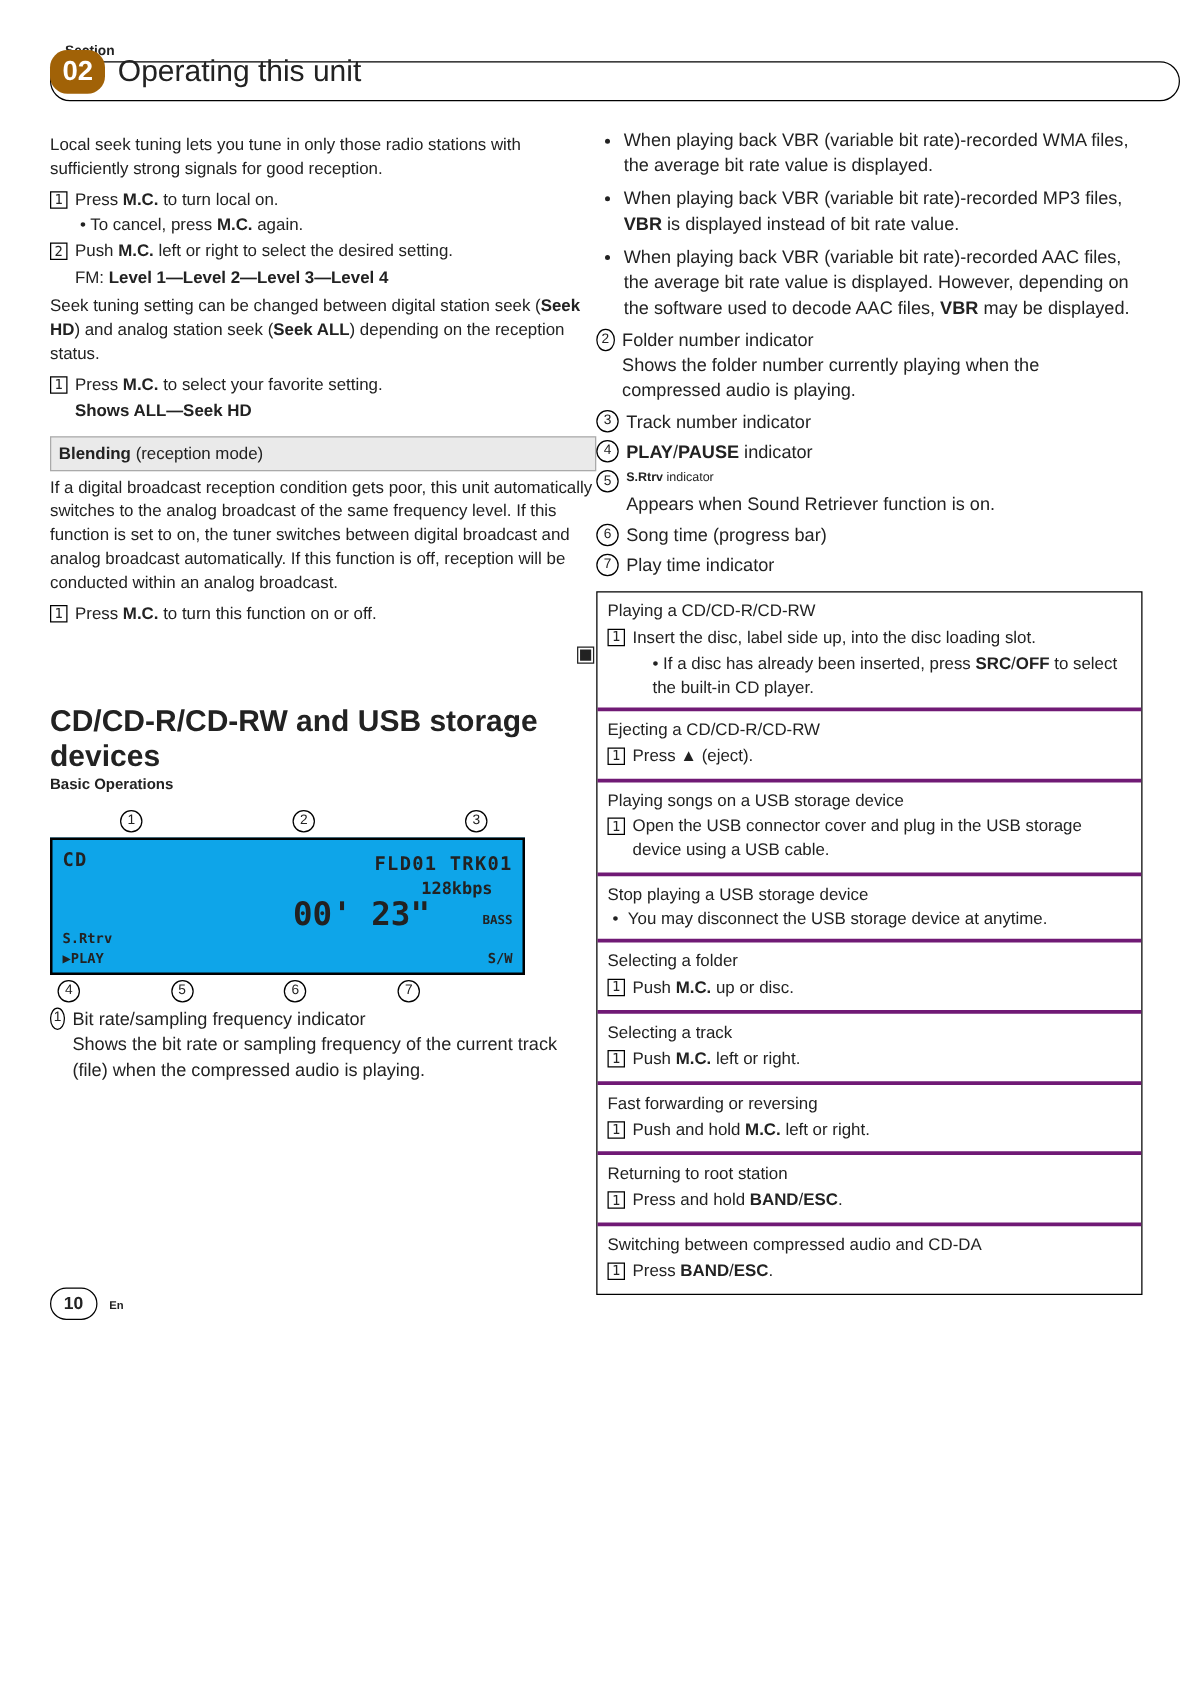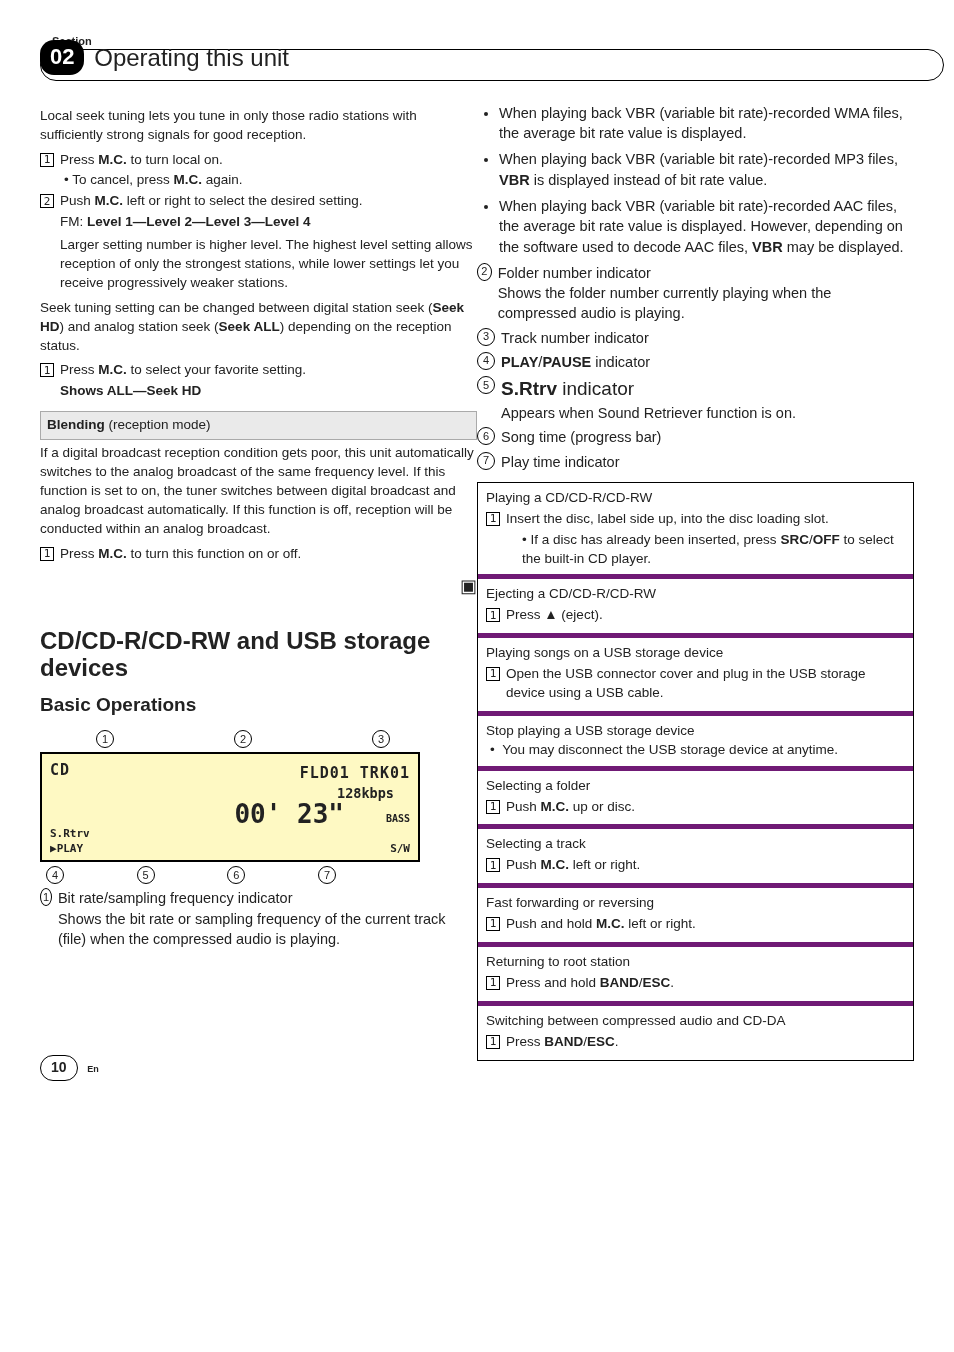--- a/index.html
+++ b/index.html
@@ -1,47 +1,47 @@
 <!DOCTYPE html>
 <html><head>
 <meta charset="utf-8">
 <style>
 * { box-sizing: border-box; margin: 0; padding: 0; }
 body { font-family: Arial, Helvetica, sans-serif; font-size: 13.5px; line-height: 1.4; color: #222; width: 954px; margin: 0 auto; padding: 30px 40px 40px 40px; position: relative; }
 .header-area { position: relative; margin-bottom: 28px; }
 .section-label { position: absolute; left: 12px; top: -6px; font-size: 11px; font-weight: bold; }
-.chapter-bubble { display: inline-block; background: #000000; color: #fff; font-weight: bold; font-size: 22px; padding: 2px 10px; border-radius: 14px; vertical-align: middle; }
+.chapter-bubble { display: inline-block; background: #a16207; color: #fff; font-weight: bold; font-size: 22px; padding: 2px 10px; border-radius: 14px; vertical-align: middle; }
 .chapter-title { display: inline-block; font-size: 24px; font-weight: normal; margin-left: 6px; vertical-align: middle; }
 .chapter-line { border: 1px solid #000; border-radius: 20px; height: 32px; position: absolute; left: 0; right: -30px; top: 9px; z-index: -1; }
 .columns { display: flex; margin-top: 28px; }
 .col { flex: 1; min-width: 0; }
 .paragraph { margin: 4px 0 6px 0; }
 .step { display: flex; gap: 6px; margin: 2px 0; }
 .step-num { font-family: monospace; border: 1px solid #000; font-size: 11px; width: 14px; height: 14px; display: inline-flex; align-items: center; justify-content: center; margin-top: 2px; flex-shrink: 0; }
 .sub-bullet { margin-left: 24px; }
 .sub-bullet::before { content: "• "; }
 .cell-head { background: #eaeaea; border: 1px solid #aaa; padding: 4px 6px; margin-top: 10px; }
 .bold { font-weight: bold; }
 .end-icon { text-align: right; font-size: 18px; margin-top: 10px; }
 h2.big { font-size: 24px; font-weight: bold; margin-top: 28px; line-height: 1.15; }
-h3.sub { font-size: 19px; font-weight: bold; margin-top: 10px; }
+h3.sub { font-size: 12px; font-weight: bold; }
 .display-block { margin-top: 12px; position: relative; width: 380px; }
 .display-annos { display: flex; justify-content: space-between; padding: 0 30px 4px 56px; }
 .circ { display: inline-flex; width: 18px; height: 18px; border: 1px solid #000; border-radius: 50%; align-items: center; justify-content: center; font-size: 11px; }
-.display-img { border: 2px solid #000; height: 110px; background: #fef9c3; position: relative; padding: 6px 8px; font-family: monospace; font-weight: bold; }
+.display-img { border: 2px solid #000; height: 110px; background: #0ea5e9; position: relative; padding: 6px 8px; font-family: monospace; font-weight: bold; }
 .display-line-top { font-size: 15px; letter-spacing: 1px; }
 .display-line-mid { text-align: right; padding-right: 16px; }
 .display-line-big { position: absolute; bottom: 28px; right: 74px; font-size: 26px; font-weight: bold; }
 .display-bottom { position: absolute; bottom: 4px; left: 8px; right: 8px; display: flex; justify-content: space-between; font-size: 11px; }
 .display-annos-bottom { display: flex; justify-content: space-between; padding: 4px 84px 0 6px; }
 .right-bullets li { margin-left: 22px; margin-bottom: 6px; font-size: 14.5px; line-height: 1.4; }
 .indicator-item { display: flex; gap: 6px; margin-top: 4px; }
 .indicator-sub { margin-left: 24px; font-size: 14.5px; }
 .box { border: 1px solid #000; margin-top: 10px; }
-.box-section { border-bottom: 5px solid #701a75; padding: 6px 8px; }
+.box-section { border-bottom: 3px solid #701a75; padding: 6px 8px; }
 .box-section:last-child { border-bottom: none; }
 .footer-page { position: absolute; bottom: 20px; left: 40px; }
 .footer-oval { display: inline-flex; border: 1.5px solid #000; border-radius: 14px; padding: 2px 10px; font-weight: bold; font-size: 14px; align-items: center; }
 .footer-en { font-size: 9px; font-weight: bold; margin-left: 6px; }
 </style>
 </head>
 <body>
 
 <div class="header-area">
   <div class="section-label">Section</div>
@@ -63,21 +63,20 @@
     </div>
     <div class="sub-bullet">
       <span>To cancel, press </span><span class="bold">M.C.</span><span> again.</span>
     </div>
 
     <div class="step">
       <span class="step-num">2</span>
       <span><span>Push </span><span class="bold">M.C.</span><span> left or right to select the desired setting.</span></span>
     </div>
     <div style="margin-left:20px;"><span>FM: </span><span class="bold">Level 1—Level 2—Level 3—Level 4</span></div>
-    <p class="paragraph" style="margin-left:20px;">Larger setting number is higher level. The highest level setting allows reception of only the strongest stations, while lower settings let you receive progressively weaker stations.</p>
 
     <p class="paragraph">
       <span>Seek tuning setting can be changed between digital station seek (</span><span class="bold">Seek HD</span><span>) and analog station seek (</span><span class="bold">Seek ALL</span><span>) depending on the reception status.</span>
     </p>
     <div class="step">
       <span class="step-num">1</span>
       <span><span>Press </span><span class="bold">M.C.</span><span> to select your favorite setting.</span></span>
     </div>
     <div class="bold" style="margin-left:20px;">Shows ALL—Seek HD</div>
 
@@ -143,21 +142,21 @@
     <div class="indicator-item">
       <span class="circ">3</span>
       <span style="font-size:14.5px;">Track number indicator</span>
     </div>
     <div class="indicator-item">
       <span class="circ">4</span>
       <span style="font-size:14.5px;"><span class="bold">PLAY</span><span>/</span><span class="bold">PAUSE</span><span> indicator</span></span>
     </div>
     <div class="indicator-item">
       <span class="circ">5</span>
-      <span style="font-size:19px;"><span class="bold">S.Rtrv</span><span> indicator</span></span>
+      <span style="font-size:10px;"><span class="bold">S.Rtrv</span><span> indicator</span></span>
     </div>
     <div class="indicator-sub">Appears when Sound Retriever function is on.</div>
     <div class="indicator-item">
       <span class="circ">6</span>
       <span style="font-size:14.5px;">Song time (progress bar)</span>
     </div>
     <div class="indicator-item">
       <span class="circ">7</span>
       <span style="font-size:14.5px;">Play time indicator</span>
     </div>

